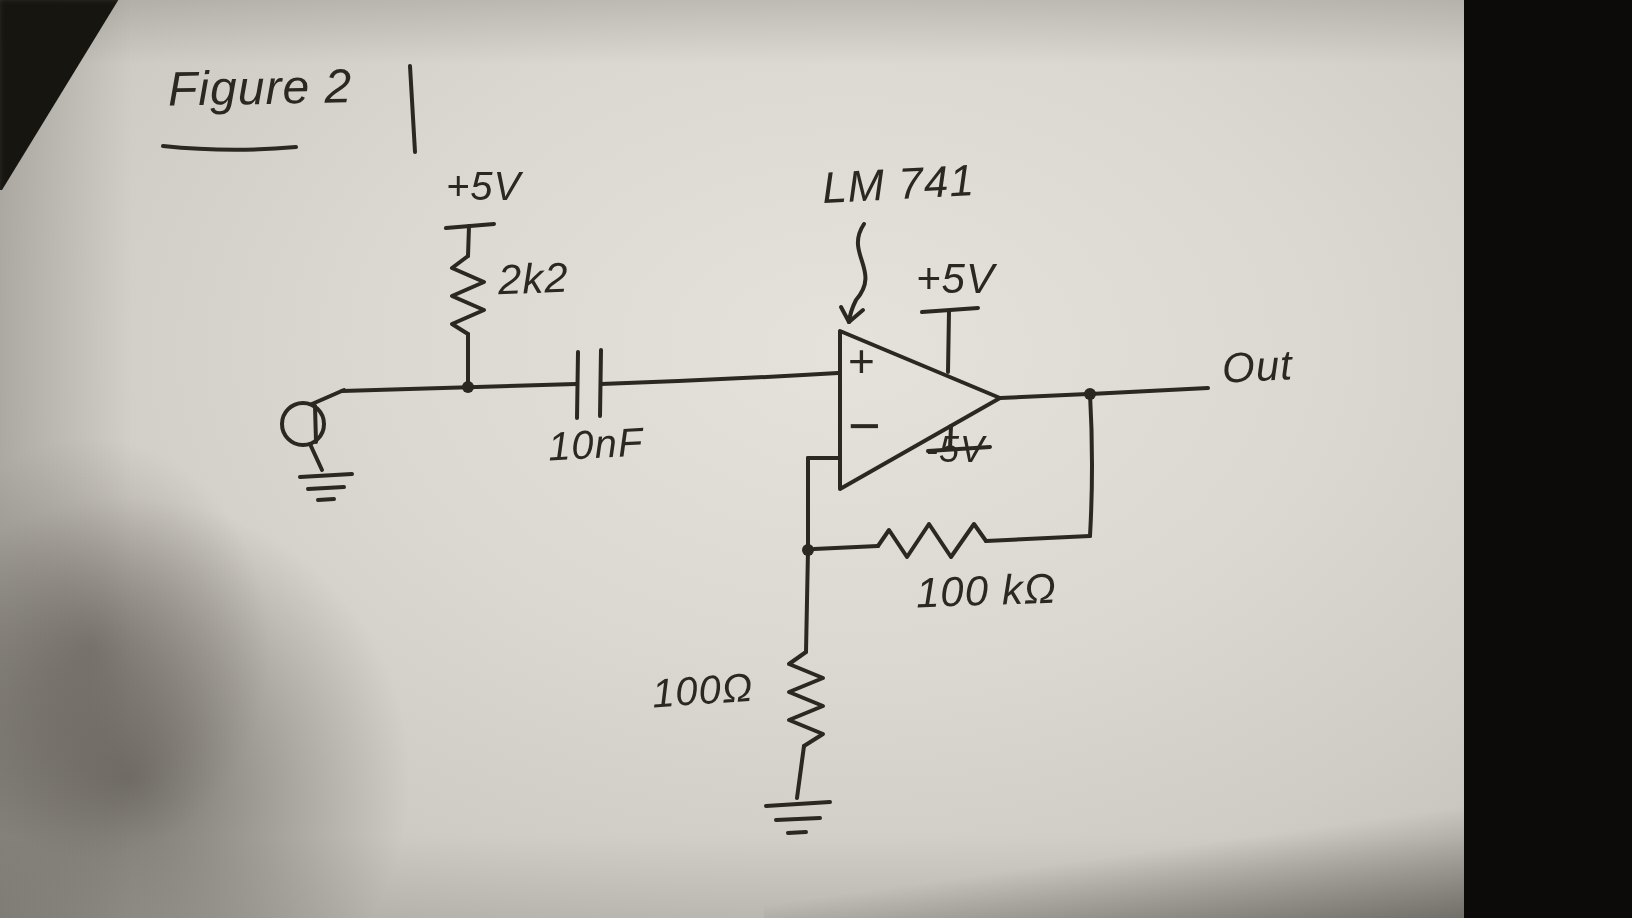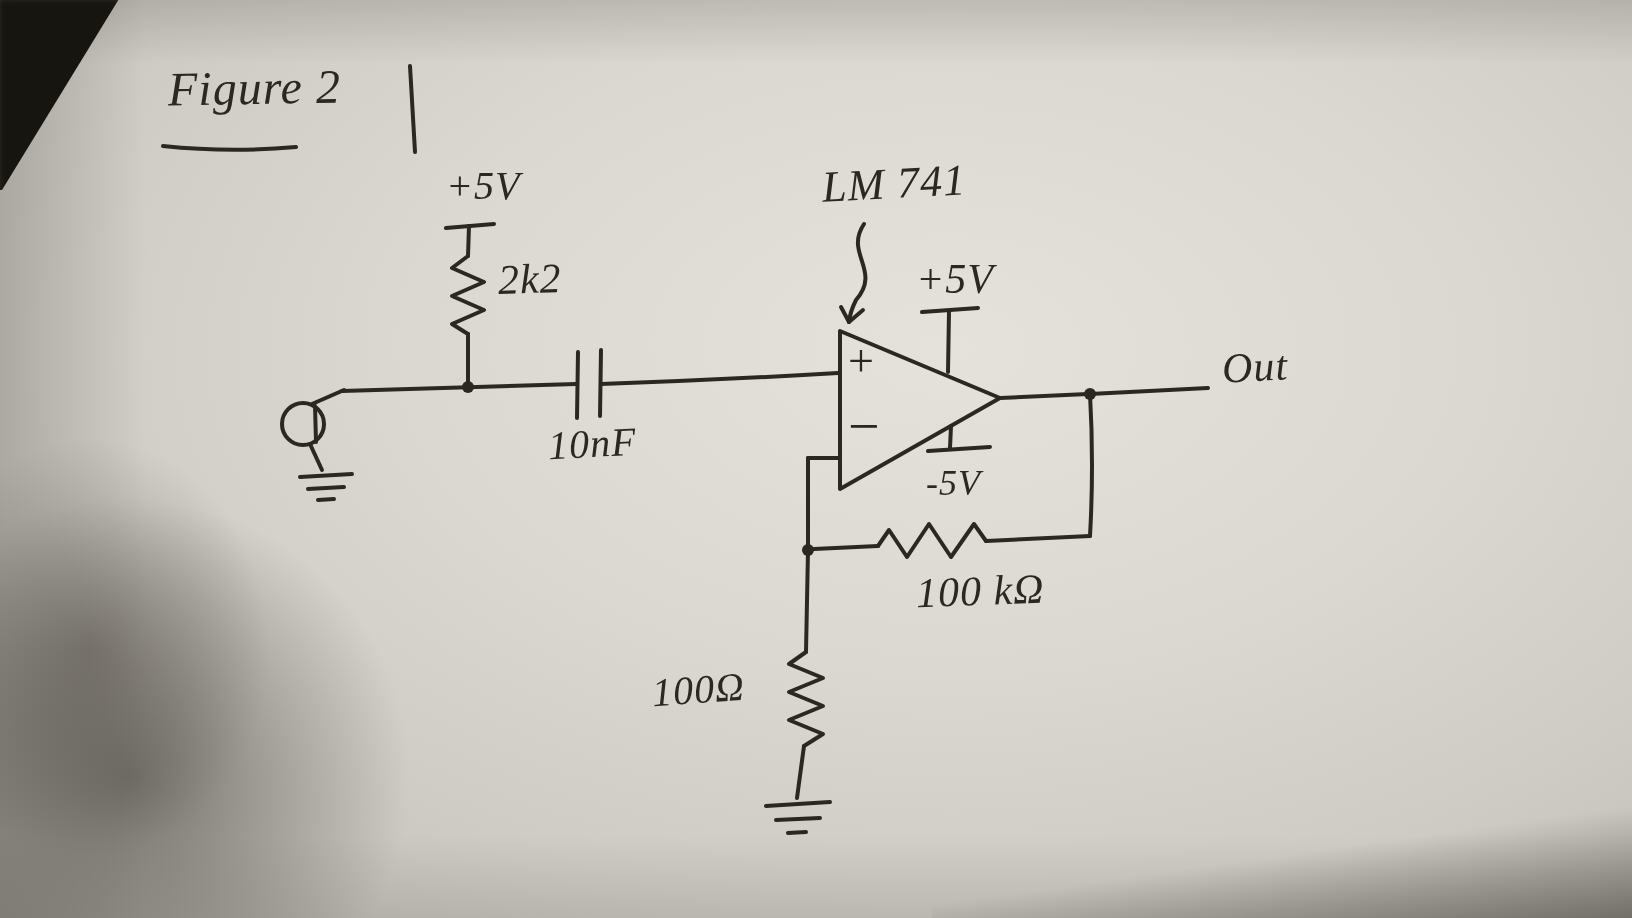--- a/index.html
+++ b/index.html
@@ -1,21 +1,21 @@
 <!DOCTYPE html>
 <html style="--ink: #2b2721;"><head>
 <meta charset="utf-8">
 <style>
   :root { --ink: #2b2721; }
   html,body { margin:0; padding:0; background:#0c0b0a; }
   .photo {
-    position:relative; width:1632px; height:918px; overflow:hidden;
+    position:relative; width:1464px; height:918px; overflow:hidden;
     background:
       radial-gradient(ellipse at 58% 38%, #e5e2dc 0%, #dbd8d1 40%, #cfccc5 68%, #bcb9b2 100%);
-    font-family:Liberation Serif, serif;
+    font-family:Liberation Sans, sans-serif;
   }
   .overlay { position:absolute; inset:0; pointer-events:none; }
   .edge-shade {
     background:
       linear-gradient(90deg, rgba(20,18,14,0.18) 0%, rgba(20,18,14,0) 9%),
       linear-gradient(180deg, rgba(20,18,14,0.14) 0%, rgba(20,18,14,0) 7%),
       linear-gradient(0deg, rgba(20,18,14,0.10) 0%, rgba(20,18,14,0) 9%);
   }
   .corner-tl {
     position:absolute; top:-6px; left:-6px; width:190px; height:230px;
@@ -150,21 +150,21 @@
   <div class="lbl" style="left:446px; top:166px; font-size:40px;">+5V</div>
 
   <div class="lbl" style="left:498px; top:258px; font-size:42px; transform:rotate(-2deg);">2k2</div>
 
   <div class="lbl" style="left:548px; top:424px; font-size:40px; transform:rotate(-3deg);">10nF</div>
 
   <div class="lbl" style="left:822px; top:162px; font-size:44px; transform:rotate(-3deg);">LM 741</div>
 
   <div class="lbl" style="left:916px; top:258px; font-size:42px;">+5V</div>
 
-  <div class="lbl" style="left:926px; top:465px; font-size:36px;">-5V</div>
+  <div class="lbl" style="left:926px; top:432px; font-size:36px;">-5V</div>
 
   <div class="lbl" style="left:1222px; top:346px; font-size:42px; transform:rotate(-3deg);">Out</div>
 
   <div class="lbl" style="left:916px; top:570px; font-size:42px; transform:rotate(-2deg);">100 kΩ</div>
 
   <div class="lbl" style="left:652px; top:670px; font-size:40px; transform:rotate(-4deg);">100Ω</div>
 
   <div class="lbl" style="left:848px; top:338px; font-size:46px; font-style:normal;">+</div>
 
   <div class="lbl" style="left:848px; top:398px; font-size:56px; font-style:normal;">−</div>

